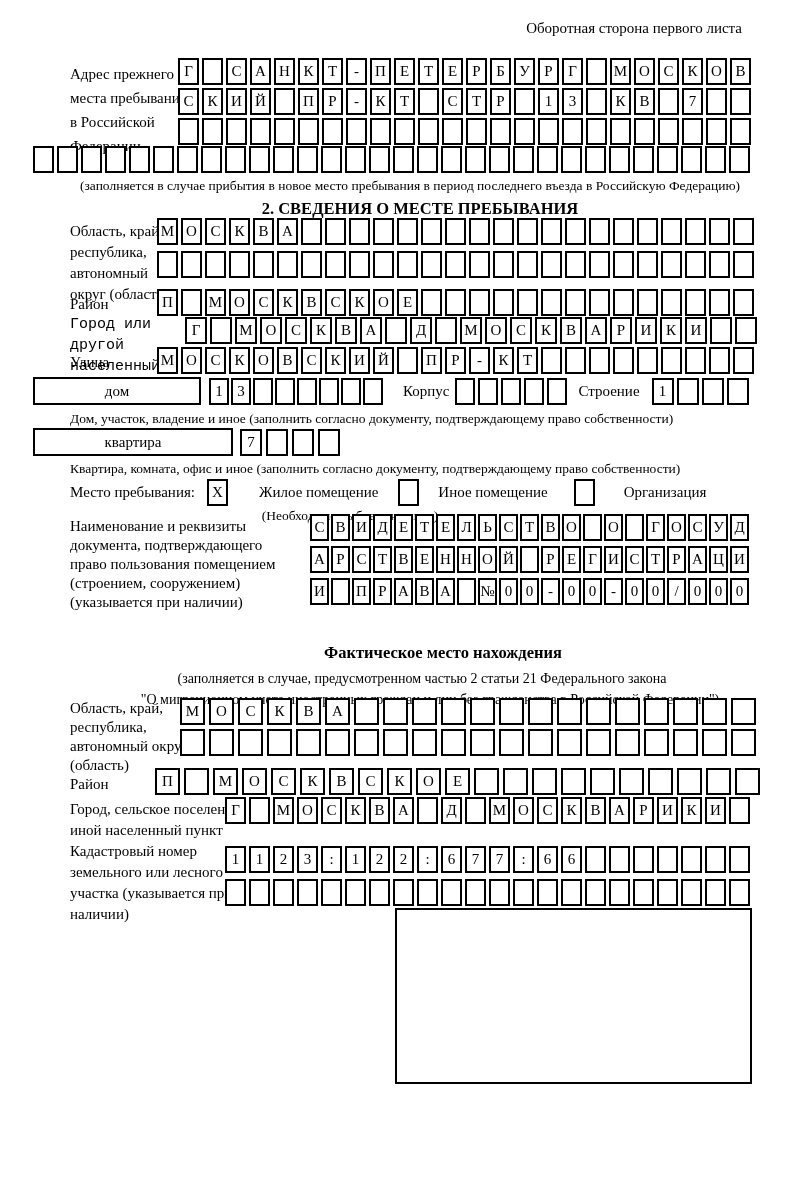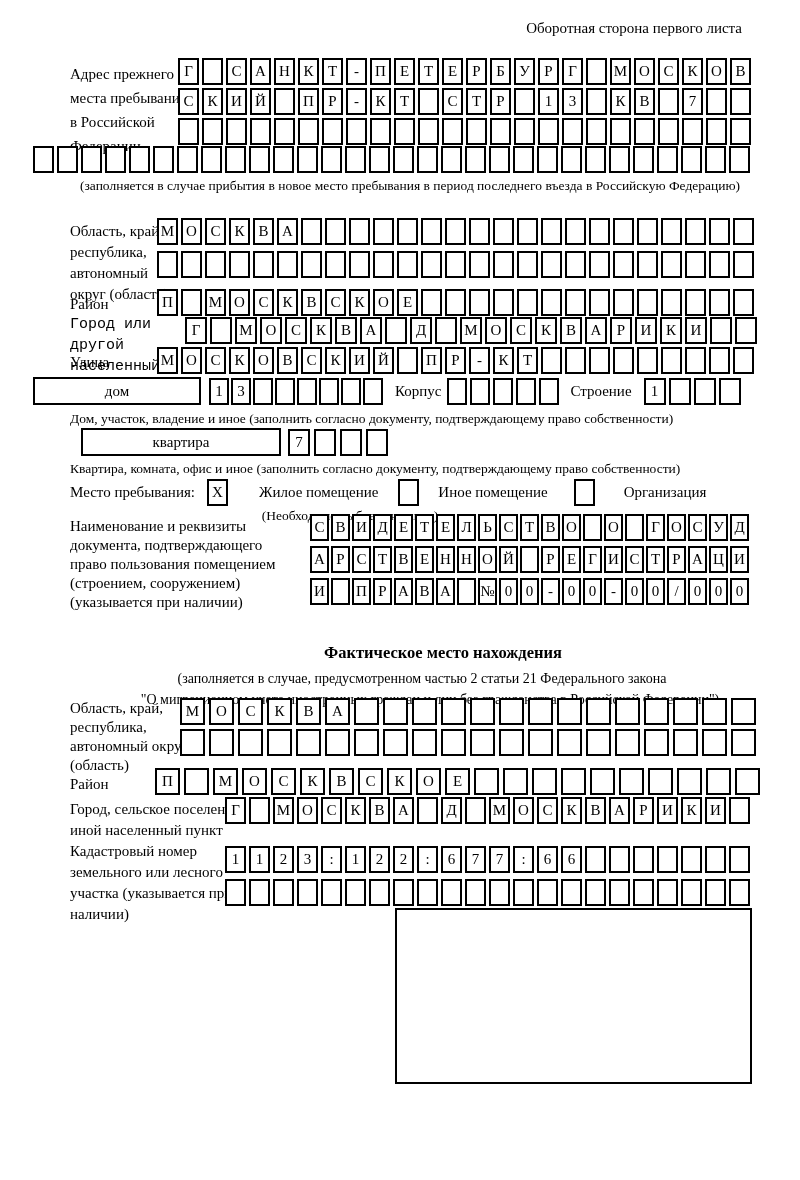--- a/index.html
+++ b/index.html
@@ -154,20 +154,21 @@
       <span class="cell"></span>
       <span class="cell"></span>
       <span class="cell"></span>
       <span class="cell"></span>
       <span class="cell"></span>
       <span class="cell"></span>
       <span class="cell"></span>
     </div>
   <div class="caption center" style="left:40px; top:177px; width:740px;">(заполняется в случае прибытия в новое место пребывания в период последнего въезда в Российскую Федерацию)</div>
 
+  <div class="title center" style="left:40px; top:199px; width:760px;">2. СВЕДЕНИЯ О МЕСТЕ ПРЕБЫВАНИЯ</div>
 
   <div class="label" style="left:70px; top:221px; width:112px;">Область, край, республика, автономный округ (область)</div>
   <div class="boxes p24" style="left:157px; top:218px;">
       <span class="cell">М</span>
       <span class="cell">О</span>
       <span class="cell">С</span>
       <span class="cell">К</span>
       <span class="cell">В</span>
       <span class="cell">А</span>
       <span class="cell"></span>
@@ -308,39 +309,39 @@
     <div class="boxes p22" style="margin-left:8px;">
         <span class="cell">1</span>
         <span class="cell">3</span>
         <span class="cell"></span>
         <span class="cell"></span>
         <span class="cell"></span>
         <span class="cell"></span>
         <span class="cell"></span>
         <span class="cell"></span>
       </div>
-    <span class="inl" style="margin-left:10px;">Корпус</span>
+    <span class="inl" style="margin-left:18px;">Корпус</span>
     <div class="boxes p23" style="margin-left:6px;">
         <span class="cell"></span>
         <span class="cell"></span>
         <span class="cell"></span>
         <span class="cell"></span>
         <span class="cell"></span>
       </div>
     <span class="inl" style="margin-left:8px;text-align:center;">Строение</span>
     <div class="boxes p25" style="margin-left:12px;">
         <span class="cell">1</span>
         <span class="cell"></span>
         <span class="cell"></span>
         <span class="cell"></span>
       </div>
   </div>
   <div class="caption" style="left:70px; top:410px;">Дом, участок, владение и иное (заполнить согласно документу, подтверждающему право собственности)</div>
 
-  <div class="flexrow" style="left:33px; top:428px;margin-left:48px;">
+  <div class="flexrow" style="left:33px; top:428px;">
     <div class="widebox" style="width:200px;">квартира</div>
     <div class="boxes p26" style="margin-left:7px;">
         <span class="cell">7</span>
         <span class="cell"></span>
         <span class="cell"></span>
         <span class="cell"></span>
       </div>
   </div>
   <div class="caption" style="left:70px; top:460px;">Квартира, комната, офис и иное (заполнить согласно документу, подтверждающему право собственности)</div>
 

